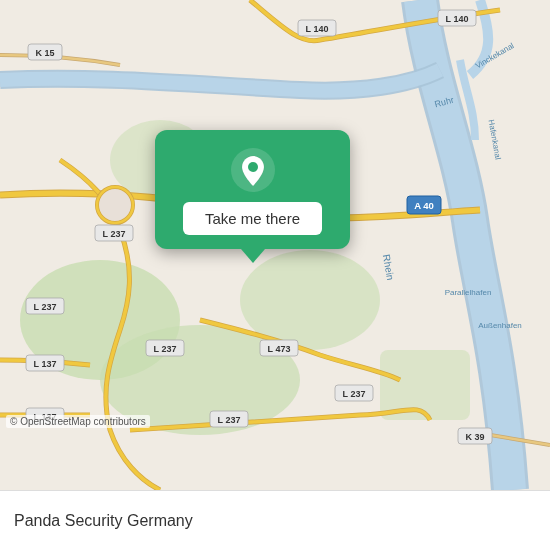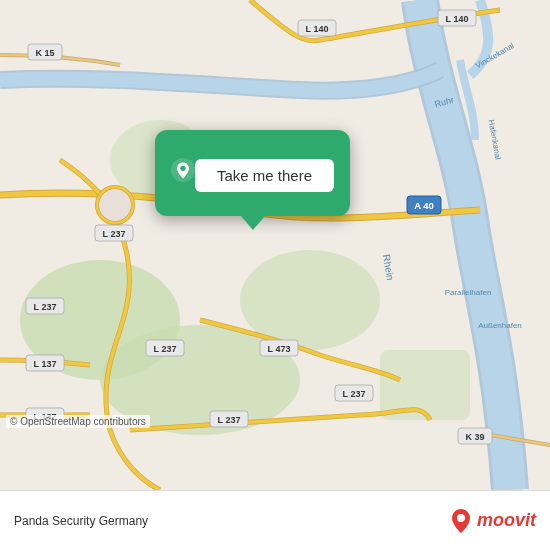--- a/index.html
+++ b/index.html
@@ -27,21 +27,21 @@
 
     
     .popup-card {
       position: absolute;
       top: 130px;
       left: 155px;
       width: 195px;
       background: #2eaa6e;
       border-radius: 12px;
       display: flex;
-      flex-direction: row;
+      flex-direction: column;
       align-items: center;
       padding: 18px 16px 14px;
       box-shadow: 0 4px 16px rgba(0,0,0,0.35);
     }
 
     .popup-card::after {
       content: '';
       position: absolute;
       bottom: -14px;
       left: 50%;
@@ -96,21 +96,21 @@
     }
 
     .moovit-text {
       font-size: 18px;
       font-weight: bold;
       color: #e53935;
       font-style: italic;
     }
 
     .bottom-title {
-      font-size: 12px;
+      font-size: 16px;
       color: #333;
     }
 
     .bottom-subtitle {
       font-size: 12px;
       color: #666;
     }
 
     .osm-credit {
       position: absolute;
@@ -231,21 +231,13 @@
 
     <button class="take-me-there-btn">Take me there</button>
   </div>
 </div>
 
 <div id="bottom-bar">
   <div>
     <div class="bottom-title">Panda Security Germany</div>
   </div>
 
-  <div class="moovit-logo">
-
-    <svg class="moovit-pin" viewBox="0 0 24 28" xmlns="http://www.w3.org/2000/svg">
-      <path d="M12 2 C7 2, 3 6, 3 11 C3 18, 12 26, 12 26 C12 26, 21 18, 21 11 C21 6, 17 2, 12 2Z" fill="#e53935"></path>
-      <circle cx="12" cy="11" r="4" fill="white"></circle>
-    </svg>
-    <span class="moovit-text">moovit</span>
-  </div>
 </div>
 
 </body></html>

